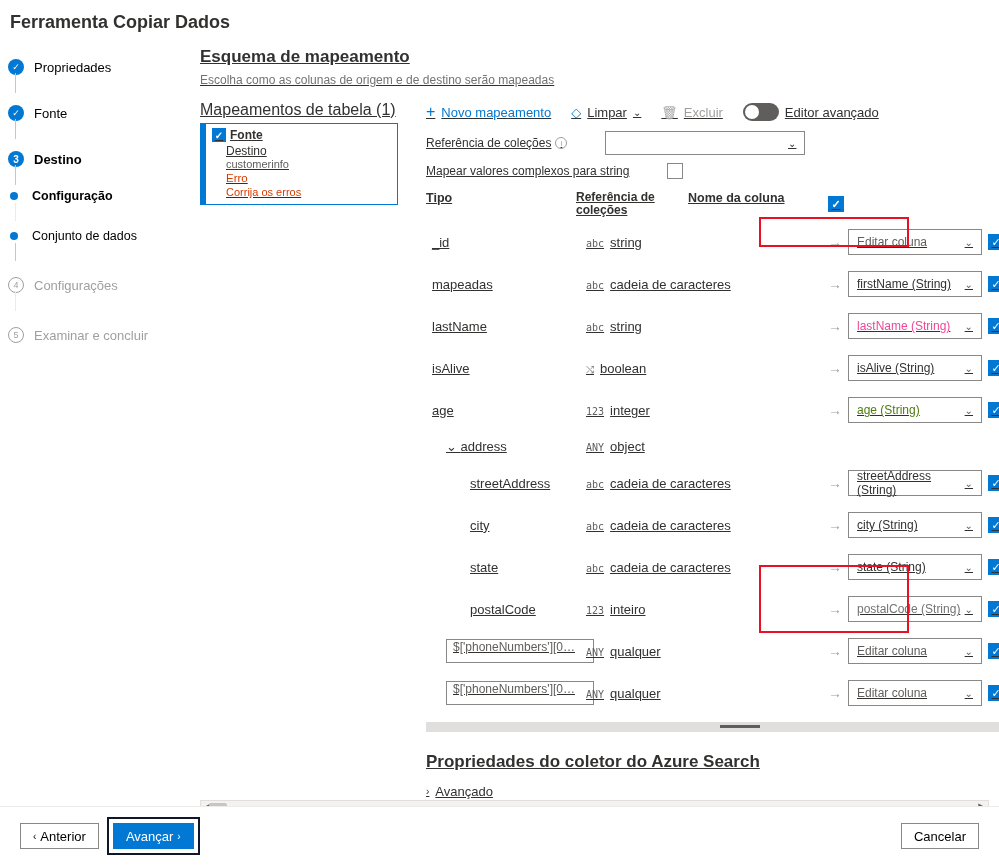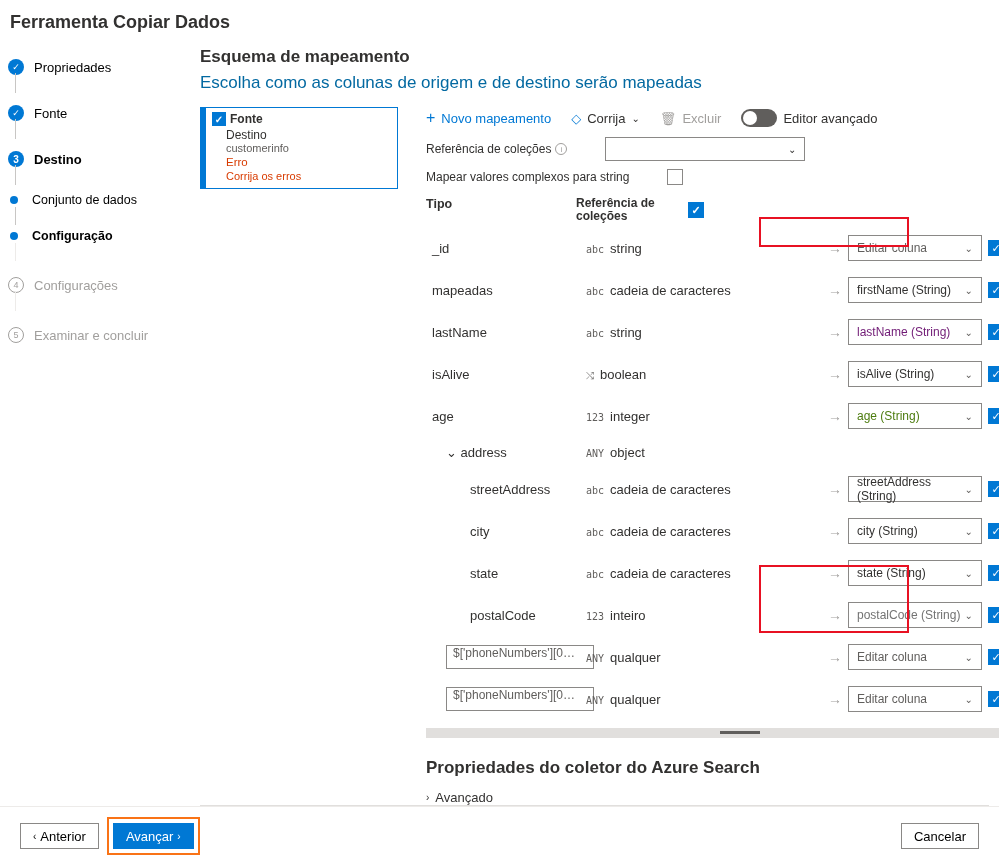--- a/index.html
+++ b/index.html
@@ -10,23 +10,23 @@
 .step { display: flex; align-items: center; padding: 8px 0 8px 2px; position: relative; }
 .step-icon { width: 16px; height: 16px; border-radius: 50%; display: flex; align-items: center; justify-content: center; font-size: 9px; margin-right: 10px; flex-shrink: 0; }
 .step-done { background: #0078d4; color: #fff; }
 .step-active { background: #0078d4; color: #fff; font-weight: 600; font-size: 10px; }
 .step-pending { border: 1px solid #a19f9d; color: #a19f9d; background: #fff; }
 .step-label { font-size: 13px; color: #000000; }
 .step.sub .step-icon { width: 8px; height: 8px; background: #0078d4; margin-left: 4px; margin-right: 14px; }
 .step.sub { padding-left: 0; }
 .step-line { position: absolute; left: 9px; top: 22px; bottom: -10px; width: 1px; background: #c8c6c4; }
 .step-pending .step-label, .step.pending .step-label { color: #a19f9d; }
-.main { flex: 1; padding: 6px 10px 0 10px; overflow: hidden; display: flex; flex-direction: column; }
+.main { flex: 1; padding: 6px 10px 0 10px; overflow: hidden; display: flex; flex-direction: column; text-decoration: underline; }
 .main-title { font-size: 17px; font-weight: 600; margin-bottom: 6px; }
-.main-sub { font-size: 17px; color: #0369a1; margin-bottom: 14px; }
+.main-sub { font-size: 12px; color: #737373; margin-bottom: 14px; }
 .top-row { display: flex; align-items: flex-start; gap: 28px; }
 .mapping-heading { font-size: 16px; font-weight: 400; margin-bottom: 4px; }
 .tree-box { border: 1px solid #0078d4; border-left: 6px solid #0078d4; width: 198px; padding: 4px 6px 6px 6px; font-size: 12px; }
 .tree-box .src { display: flex; align-items: center; gap: 4px; font-weight: 600; }
 .tree-box .sub1 { padding-left: 14px; margin-top: 2px; }
 .tree-box .sub2 { padding-left: 14px; font-size: 11px; color: #605e5c; }
 .tree-box .err { padding-left: 14px; color: #d83b01; font-size: 11.5px; margin-top: 2px; }
 .check { width: 14px; height: 14px; background: #0078d4; color: #fff; display: inline-flex; align-items: center; justify-content: center; font-size: 10px; }
 .toolbar { display: flex; align-items: center; gap: 20px; font-size: 13px; margin-bottom: 10px; padding-top: 2px; }
 .toolbar-item { display: flex; align-items: center; gap: 6px; color: #323130; cursor: pointer; }
@@ -55,21 +55,21 @@
 .name-input { border: 1px solid #8a8886; height: 24px; width: 148px; padding: 0 6px; font-size: 12px; color: #605e5c; overflow: hidden; white-space: nowrap; }
 .highlight-red { border: 2px solid #e81123; position: absolute; pointer-events: none; }
 .sink-title { font-size: 17px; font-weight: 600; margin-top: 20px; }
 .adv-row { margin-top: 12px; font-size: 13px; display: flex; align-items: center; gap: 6px; }
 .bottom-scroll { height: 16px; background: #f3f2f1; margin-top: 18px; position: relative; border: 1px solid #e1dfdd; }
 .bottom-scroll .thumb { position: absolute; left: 8px; top: 2px; height: 10px; width: 18px; background: #c8c6c4; border-radius: 2px; }
 .footer { position: absolute; bottom: 0; left: 0; right: 0; border-top: 1px solid #edebe9; padding: 10px 20px; display: flex; align-items: center; justify-content: space-between; background: #fff; }
 .footer-left { display: flex; gap: 8px; align-items: center; }
 .btn { border: 1px solid #8a8886; background: #fff; height: 26px; padding: 0 12px; font-size: 13px; display: flex; align-items: center; gap: 4px; cursor: pointer; }
 .btn.primary { background: #0078d4; color: #fff; border-color: #0078d4; }
-.btn-highlight { border: 2px solid #f97316; padding: 4px; }
+.btn-highlight { border: 2px solid #0f172a; padding: 4px; }
 .info-circle { width: 12px; height: 12px; border: 1px solid #a19f9d; border-radius: 50%; display: inline-flex; align-items: center; justify-content: center; font-size: 8px; color: #a19f9d; }
 .chev-icon { font-size: 10px; }
 .mid-scroll { height: 10px; background: #e1dfdd; margin-top: 8px; position: relative; }
 .mid-scroll .handle { position: absolute; left: 48%; top: 3px; width: 40px; height: 3px; background: #605e5c; }
 </style>
 </head>
 <body>
 
 <div class="header">Ferramenta Copiar Dados</div>
 
@@ -83,68 +83,69 @@
     <div class="step" style="margin-top:14px;">
       <div class="step-icon step-done">✓</div>
       <span class="step-label">Fonte</span>
       <div class="step-line"></div>
     </div>
     <div class="step" style="margin-top:14px;">
       <div class="step-icon step-active">3</div>
       <span class="step-label" style="font-weight:600">Destino</span>
       <div class="step-line"></div>
     </div>
+    <div class="step sub" style="margin-top:6px;">
+      <div class="step-icon"></div>
+      <span class="step-label" style="font-size:12.5px;font-weight:600">Configuração</span>
+      <div class="step-line" style="background:#edebe9"></div>
+    </div>
     <div class="step sub" style="margin-top:10px;">
       <div class="step-icon"></div>
       <span class="step-label" style="font-size:12.5px">Conjunto de dados</span>
       <div class="step-line"></div>
     </div>
-    <div class="step sub" style="margin-top:6px;">
-      <div class="step-icon"></div>
-      <span class="step-label" style="font-size:12.5px;font-weight:600">Configuração</span>
-      <div class="step-line" style="background:#edebe9"></div>
-    </div>
     <div class="step pending" style="margin-top:18px;">
       <div class="step-icon step-pending">4</div>
       <span class="step-label" style="color:#a19f9d">Configurações</span>
       <div class="step-line" style="background:#edebe9"></div>
     </div>
     <div class="step pending" style="margin-top:18px;">
       <div class="step-icon step-pending">5</div>
       <span class="step-label" style="color:#a19f9d">Examinar e concluir</span>
     </div>
   </div>
 
   <div class="main">
     <div class="main-title">Esquema de mapeamento</div>
     <div class="main-sub">Escolha como as colunas de origem e de destino serão mapeadas</div>
 
     <div class="top-row">
       <div style="width:210px;">
+        <div class="mapping-heading">Mapeamentos de tabela (1)</div>
         <div class="tree-box">
           <div class="src">
               <span class="check">✓</span>
               <span>Fonte</span>
             </div>
           <div class="sub1">Destino</div>
           <div class="sub2">customerinfo</div>
           <div class="err">Erro</div>
           <div class="err" style="font-size:11px">Corrija os erros</div>
         </div>
       </div>
 
       <div style="flex:1;">
         <div class="toolbar">
           <div class="toolbar-item blue">
             <span style="color:#0078d4;font-size:16px;">+</span>
             <span>Novo mapeamento</span>
           </div>
           <div class="toolbar-item">
             <span style="color:#0078d4">◇</span>
-            <span>Corrija</span>
+            <span>Limpar</span>
             <span class="chev-icon">⌄</span>
           </div>
           <div class="toolbar-item" style="color:#a19f9d">
             <span>🗑</span>
             <span>Excluir</span>
           </div>
           <div class="toolbar-item">
             <div class="toggle"></div>
             <span>Editor avançado</span>
           </div>
@@ -161,20 +162,21 @@
         </div>
         <div class="ref-row">
           <label>Mapear valores complexos para string</label>
           <span class="checkbox-empty"></span>
         </div>
 
         <div class="grid">
           <div class="grid-header">
             <div class="col-type">Tipo</div>
             <div class="col-ref">Referência de coleções</div>
+            <div class="col-dest">Nome da coluna</div>
             <div class="col-inc">
                 <span class="chk-on">✓</span>
               </div>
           </div>
           <div id="grid-body">
               <div class="grid-row">
                 <div class="col-name"><span>_id</span></div>
                 <div class="col-type"><span class="type-icon">abc</span><span>string</span></div>
                 <div class="col-ref">
                   <span class="arrow-out" style="float: right;">→</span>
@@ -206,21 +208,21 @@
                 </div>
               </div>
               <div class="grid-row">
                 <div class="col-name"><span>lastName</span></div>
                 <div class="col-type"><span class="type-icon">abc</span><span>string</span></div>
                 <div class="col-ref">
                   <span class="arrow-out" style="float: right;">→</span>
                 </div>
                 <div class="col-dest">
                   <div class="dest-select">
-                    <span style="color: #701a75;">lastName (String)</span>
+                    <span style="color: #ec4899;">lastName (String)</span>
                     <span class="chev">⌄</span>
                   </div>
                 </div>
                 <div class="col-inc">
                   <span class="chk-on">✓</span>
                 </div>
               </div>
               <div class="grid-row">
                 <div class="col-name"><span>isAlive</span></div>
                 <div class="col-type"><span class="type-icon">⤭</span><span>boolean</span></div>

